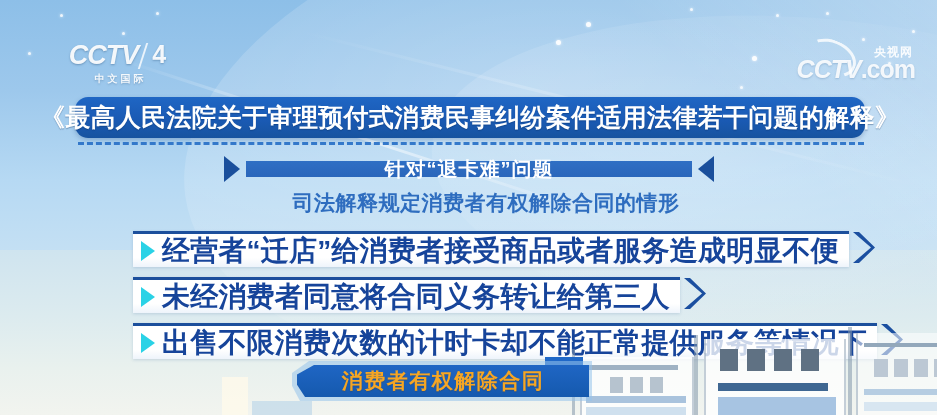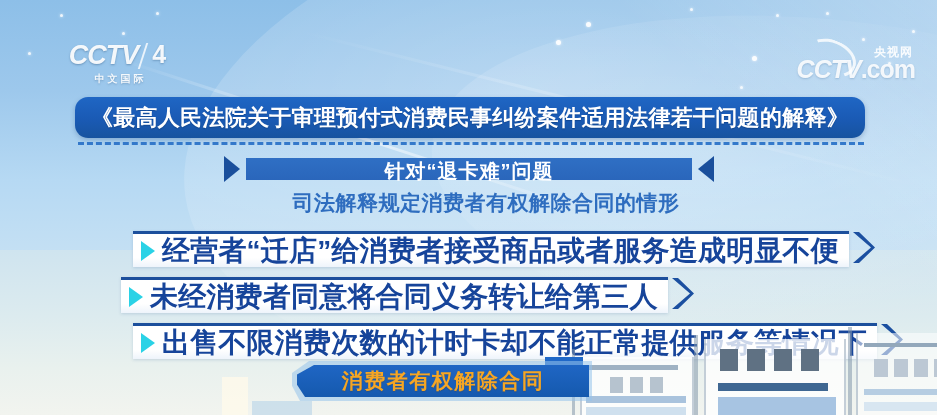--- a/index.html
+++ b/index.html
@@ -172,21 +172,21 @@
     width: 790px; height: 41px;
     background: linear-gradient(180deg, #1f66c4 0%, #1a5ab4 55%, #17539f 100%);
     border-radius: 13px;
     display: flex;
     align-items: center;
     justify-content: center;
     box-shadow: 0 2px 5px rgba(30,70,130,.28);
   }
   .headline span {
     color: #ffffff;
-    font-size: 22px;
+    font-size: 25px;
     font-weight: 700;
     letter-spacing: .3px;
     white-space: nowrap;
     text-shadow: 0 1px 1px rgba(0,40,90,.35);
   }
   .dashline {
     position: absolute;
     left: 78px; top: 142px;
     width: 786px; height: 0;
     border-top: 3px dashed #2d74c9;
@@ -204,25 +204,25 @@
   .tri {
     width: 0; height: 0;
     border-top: 13px solid transparent;
     border-bottom: 13px solid transparent;
     flex: none;
   }
   .tri.right { border-left: 16px solid #1a4f9c; }
   .tri.left  { border-right: 16px solid #1a4f9c; }
   .subbanner {
     flex: 1 1 auto;
-    height: 22px;
+    height: 16px;
     margin: 0 6px;
     background: linear-gradient(180deg, #2f6fc4 0%, #2a66bb 100%);
     display: flex;
-    align-items: flex-start;
+    align-items: center;
     justify-content: center;
   }
   .subbanner span {
     color: #ffffff;
     font-size: 20px;
     font-weight: 700;
     letter-spacing: 1px;
     white-space: nowrap;
   }
 
@@ -371,21 +371,21 @@
       <div class="btri"></div>
       <div class="txt">经营者“迁店”给消费者接受商品或者服务造成明显不便</div>
     </div>
     <div class="chev">
       <svg width="26" height="35" viewBox="0 0 26 35">
           <path d="M2 2 L20 17.5 L2 33 L8 33 L24 17.5 L8 2 Z" fill="#1b4fa0"></path>
         </svg>
     </div>
   </div>
 
-  <div class="row" style="left:121px; top:277px;">
+  <div class="row" style="left:133px; top:277px;">
     <div class="bar">
       <div class="btri"></div>
       <div class="txt">未经消费者同意将合同义务转让给第三人</div>
     </div>
     <div class="chev">
       <svg width="26" height="35" viewBox="0 0 26 35">
           <path d="M2 2 L20 17.5 L2 33 L8 33 L24 17.5 L8 2 Z" fill="#1b4fa0"></path>
         </svg>
     </div>
   </div>

